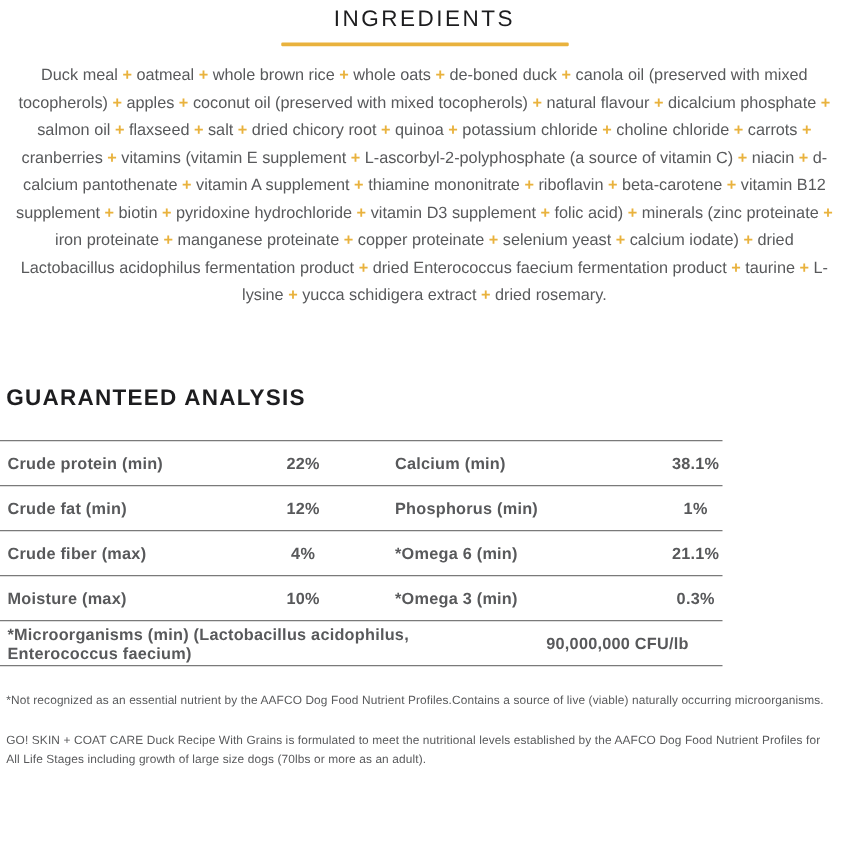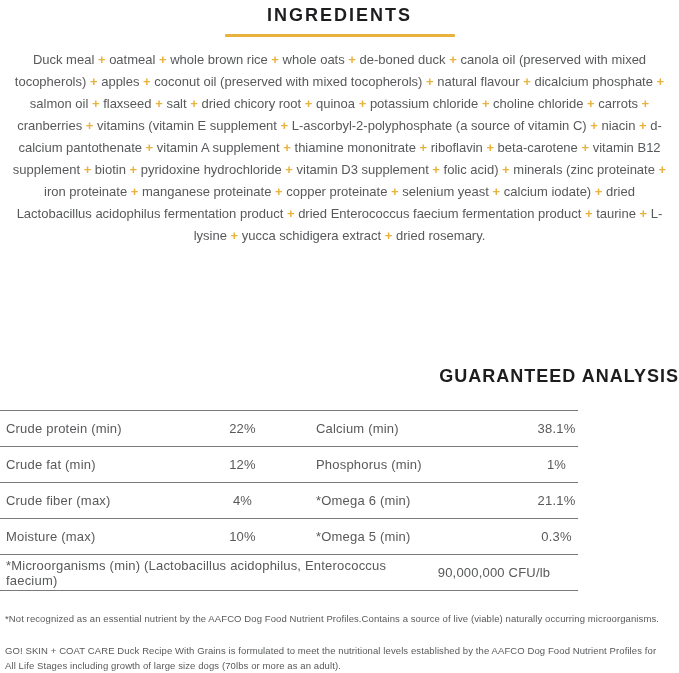--- a/index.html
+++ b/index.html
@@ -10,49 +10,48 @@
     color: var(--body-gray, #58595B);
     overflow: hidden;
   }
   .page { position: relative; width: 679px; height: 673px; background: #fff; }
 
   
   .ing-title {
     margin-top: 5px;
     text-align: center;
     font-size: 18px;
-    font-weight: bold;
+    font-weight: normal;
     letter-spacing: 2px;
     color: var(--heading-black, #1D1D1F);
   }
   .gold-rule {
     width: 230px; height: 3px;
     margin: 8px auto 0 auto;
     background: var(--accent, #E9B23D);
     border-radius: 1px;
   }
   .ing-text {
     margin: 12px 8px 16px 8px;
     text-align: center;
     font-size: 13px;
     line-height: 22px;
     color: var(--body-gray, #58595B);
   }
   .plus { color: var(--accent, #E9B23D); font-weight: bold; }
 
   
   .ga-title {
-    margin: 119px 0 0 5px;
+    margin: 61px 0 0 5px;
     font-size: 18px;
     font-weight: bold;
     letter-spacing: 1px;
     color: var(--heading-black, #1D1D1F);
-    text-align: right;
   }
-  .analysis-table { margin-top: 23px; width: 578px; }
+  .analysis-table { margin-top: 23px; width: 578px; font-weight: bold; }
   .arow {
     display: grid;
     grid-template-columns: 200px 85px 250px 1fr;
     align-items: center;
     height: 36px;
     border-top: 1px solid var(--rule-gray, #7A7A7A);
     font-size: 13px;
     letter-spacing: 0.2px;
   }
   .arow .cell-label { padding-left: 6px; }
@@ -108,21 +107,21 @@
       </div>
       <div class="arow">
         <div class="cell-label">Crude fiber (max)</div>
         <div class="cell-value">4%</div>
         <div class="cell-label right">*Omega 6 (min)</div>
         <div class="cell-value">21.1%</div>
       </div>
       <div class="arow">
         <div class="cell-label">Moisture (max)</div>
         <div class="cell-value">10%</div>
-        <div class="cell-label right">*Omega 5 (min)</div>
+        <div class="cell-label right">*Omega 3 (min)</div>
         <div class="cell-value">0.3%</div>
       </div>
       <div class="arow full">
       <div class="cell-label">*Microorganisms (min) (Lactobacillus acidophilus, Enterococcus faecium)</div>
       <div class="cell-value">90,000,000 CFU/lb</div>
     </div>
   </div>
 
   <p class="footnote-1">*Not recognized as an essential nutrient by the AAFCO Dog Food Nutrient Profiles.Contains a source of live (viable) naturally occurring microorganisms.</p>
 

